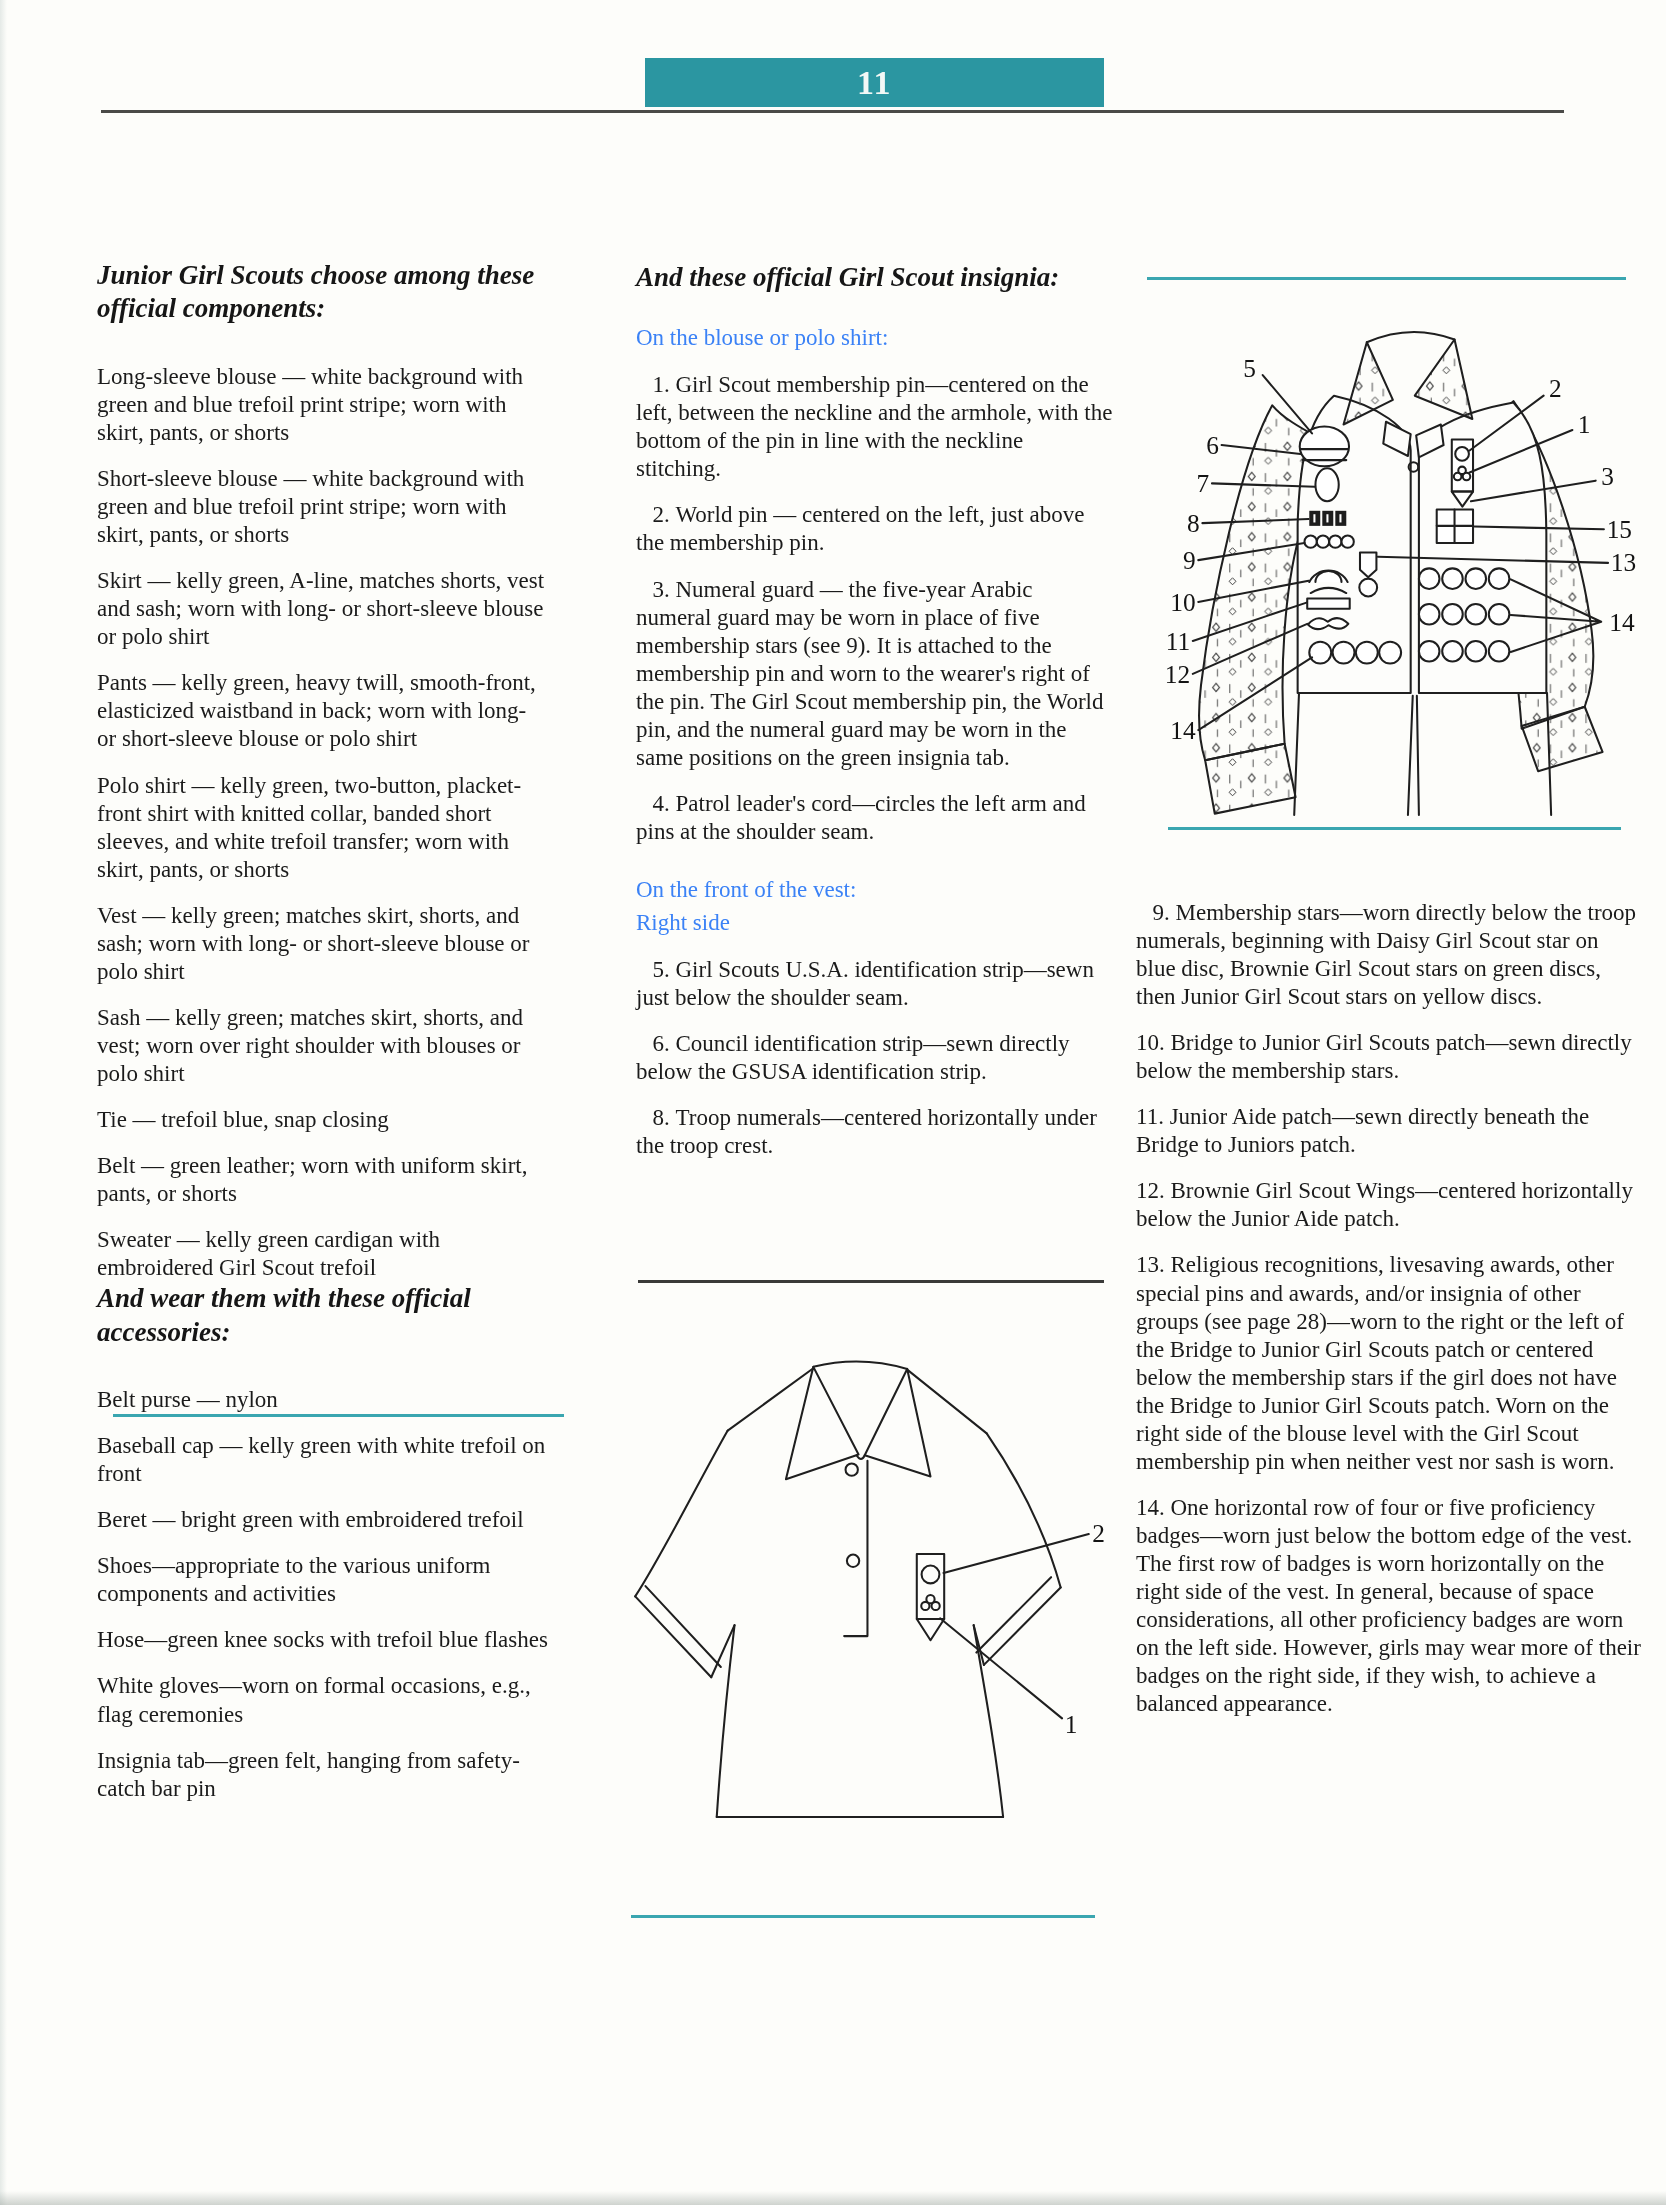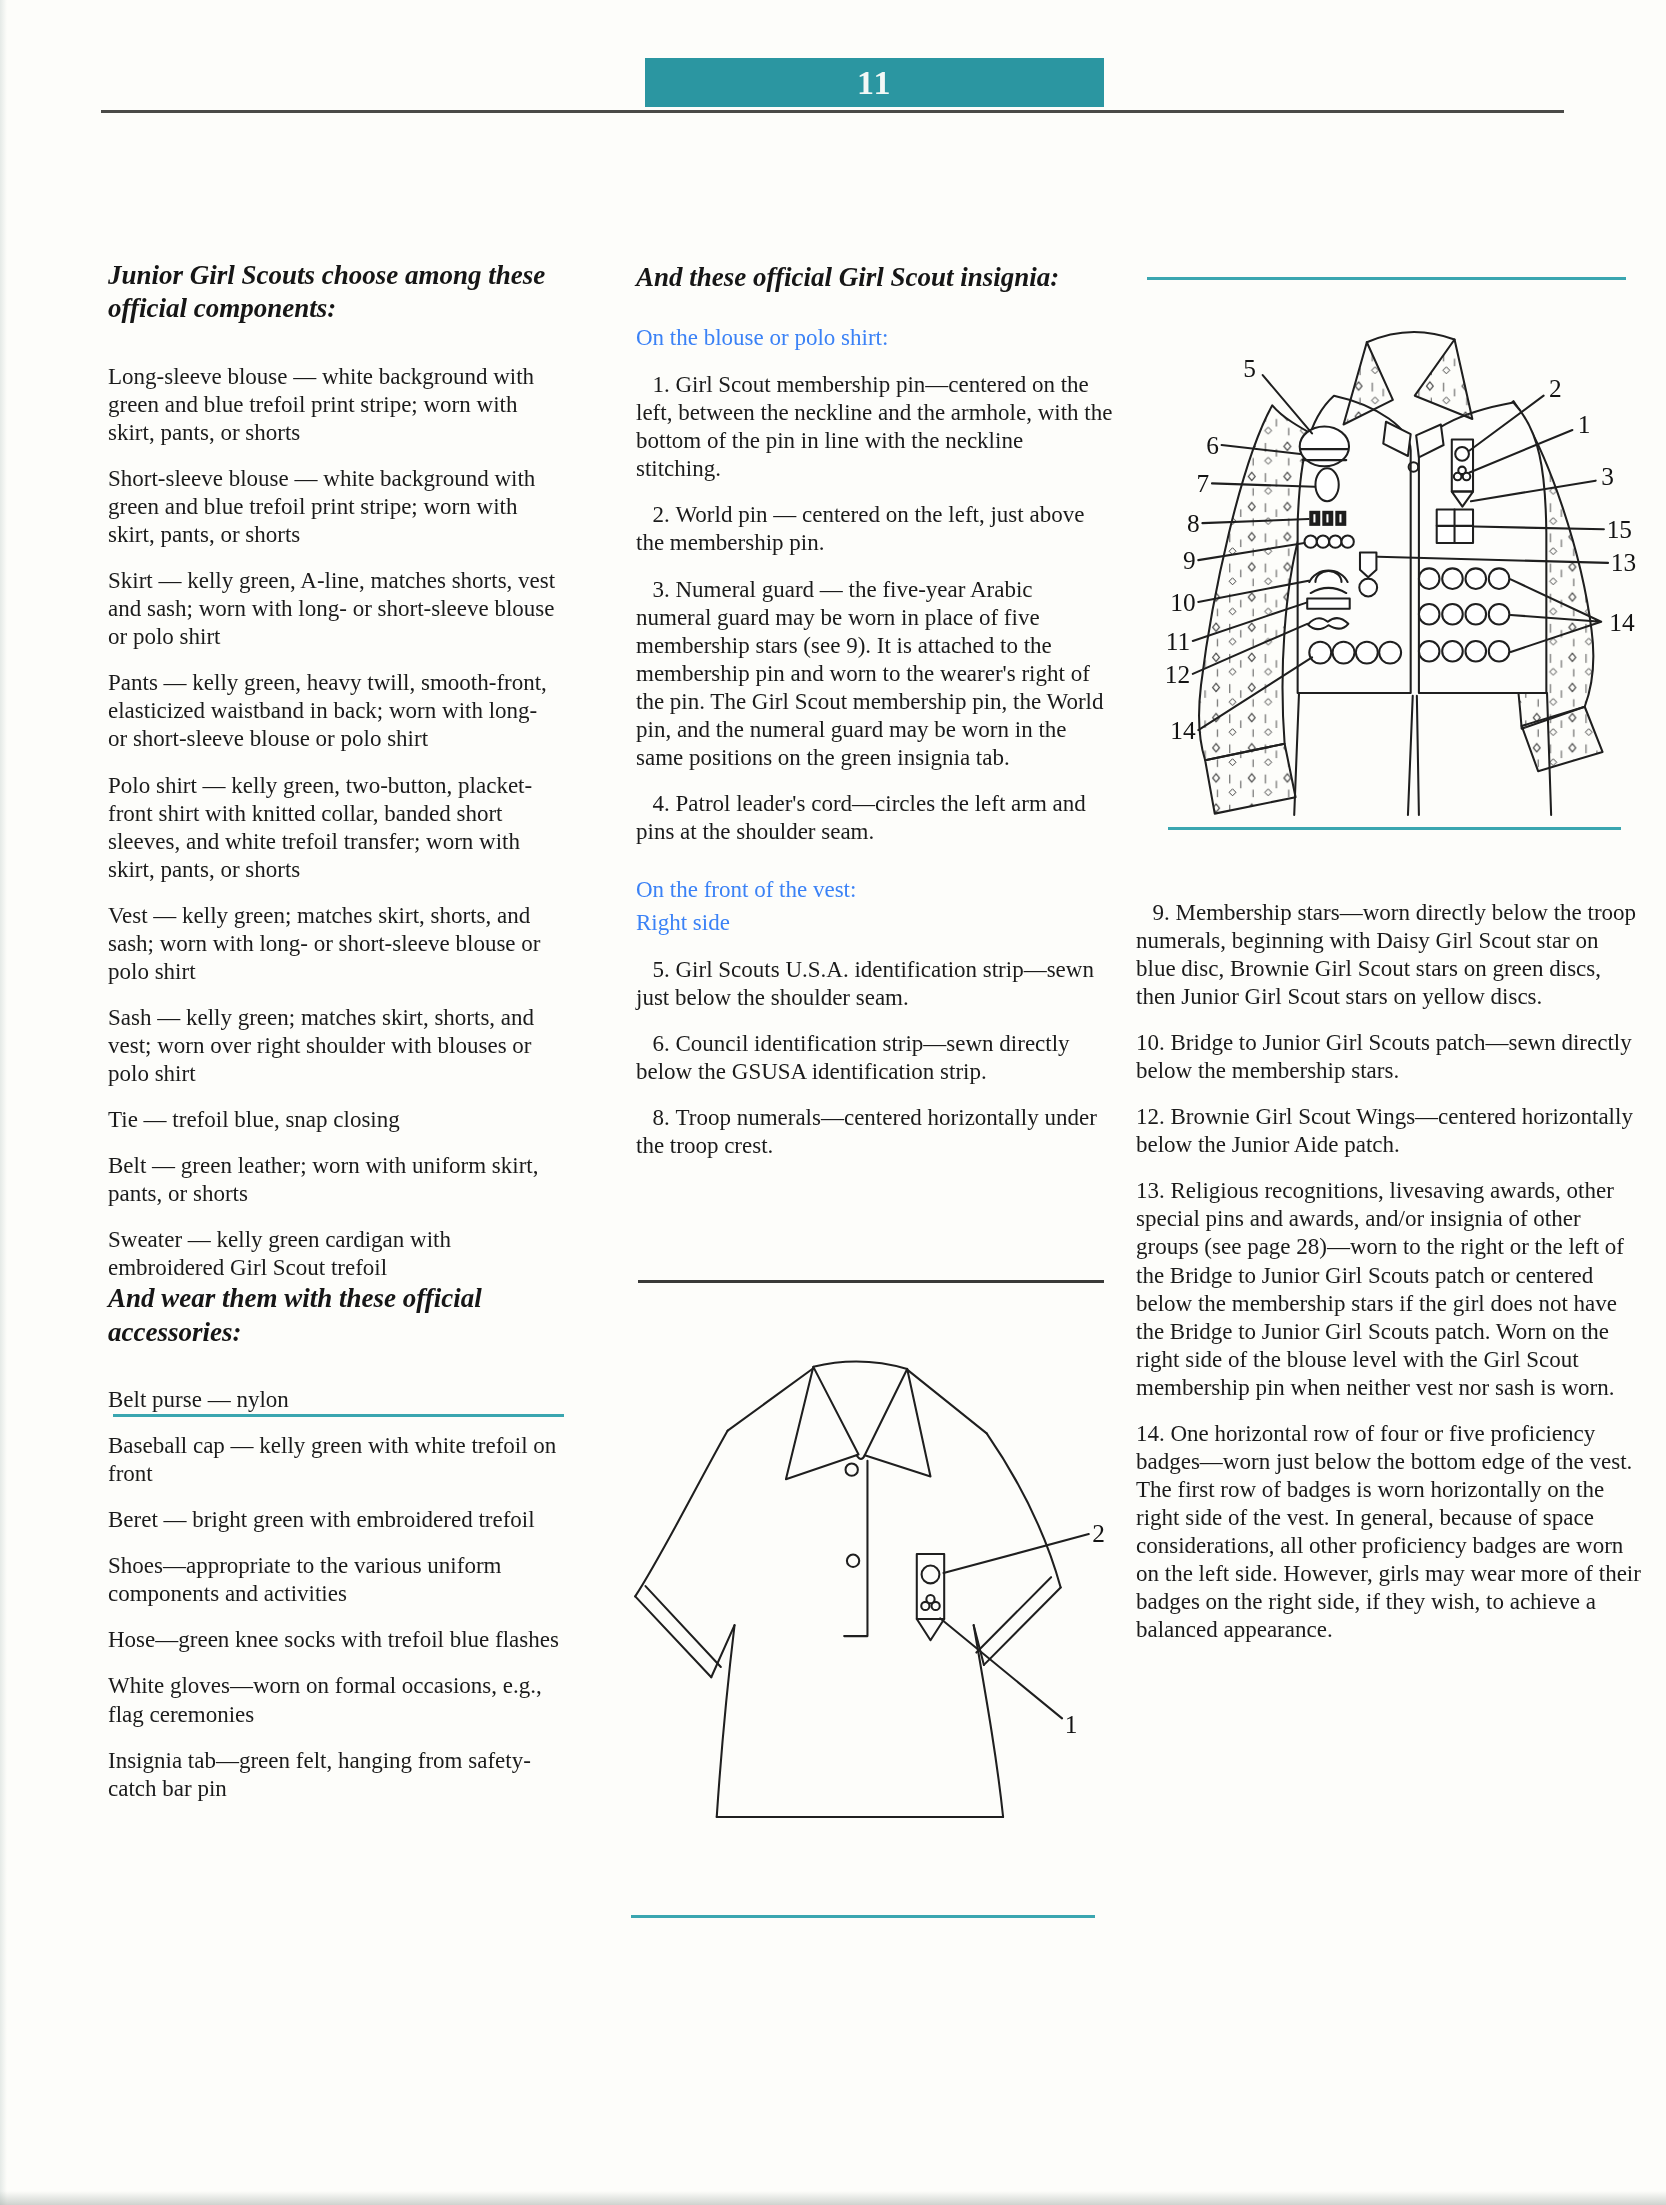--- a/index.html
+++ b/index.html
@@ -14,21 +14,21 @@
     position:absolute;left:645px;top:58px;width:459px;height:49px;
     display:flex;align-items:center;justify-content:center;
   }
   .page-num{
     font-size:34px;font-weight:700;color:#f3f8f6;letter-spacing:1.4px;
   }
   .header-rule{
     position:absolute;left:101px;top:110px;width:1463px;height:2.7px;background:#4a4a47;
   }
   .col{position:absolute;}
-  #col-left{left:108px;top:259px;width:453px;}
+  #col-left{left:97px;top:259px;width:453px;}
   #col-mid{left:636px;top:261px;width:477px;}
   #col-right-items{left:1136px;top:883px;width:506px;}
   h2.head{
     font-size:27px;line-height:1.24;font-style:italic;font-weight:700;
     margin:0 0 37px 0;color:#161616;
   }
   h3.subhead{
     font-size:23px;font-weight:400;margin:30px 0 0 0;line-height:1.25;color:#3b82f6;
   }
   p.body-p{
@@ -103,20 +103,21 @@
   <p class="num-item ind"><span class="num">8.</span><span>Troop numerals—centered horizontally under the troop crest.</span></p>
 </div>
 <div class="rule-dark rule-mid-dark"></div>
 <div class="rule-teal rule-mid-bottom"></div>
 
 <div class="rule-teal rule-right-top"></div>
 <div class="rule-teal rule-right-mid"></div>
 <div class="col" id="col-right-items">
   <p class="num-item ind first" style="margin-top:16px;"><span class="num">9.</span><span>Membership stars—worn directly below the troop numerals, beginning with Daisy Girl Scout star on blue disc, Brownie Girl Scout stars on green discs, then Junior Girl Scout stars on yellow discs.</span></p>
   <p class="num-item"><span class="num">10.</span><span>Bridge to Junior Girl Scouts patch—sewn directly below the membership stars.</span></p>
+  <p class="num-item"><span class="num">11.</span><span>Junior Aide patch—sewn directly beneath the Bridge to Juniors patch.</span></p>
   <p class="num-item"><span class="num">12.</span><span>Brownie Girl Scout Wings—centered horizontally below the Junior Aide patch.</span></p>
   <p class="num-item"><span class="num">13.</span><span>Religious recognitions, livesaving awards, other special pins and awards, and/or insignia of other groups (see page 28)—worn to the right or the left of the Bridge to Junior Girl Scouts patch or centered below the membership stars if the girl does not have the Bridge to Junior Girl Scouts patch. Worn on the right side of the blouse level with the Girl Scout membership pin when neither vest nor sash is worn.</span></p>
   <p class="num-item"><span class="num">14.</span><span>One horizontal row of four or five proficiency badges—worn just below the bottom edge of the vest. The first row of badges is worn horizontally on the right side of the vest. In general, because of space considerations, all other proficiency badges are worn on the left side. However, girls may wear more of their badges on the right side, if they wish, to achieve a balanced appearance.</span></p>
 </div>
 
 <svg style="left:1138px;top:287px;" width="507" height="549" viewBox="0 0 740 800">
   <defs>
     <pattern id="fab" width="52" height="44" patternUnits="userSpaceOnUse">
       <path d="M10 6 L15 12 L10 18 L5 12 Z" fill="none" stroke="#3a3a3a" stroke-width="1.6"></path>
       <line x1="30" y1="7" x2="30" y2="20" stroke="#4a4a4a" stroke-width="1.4"></line>

